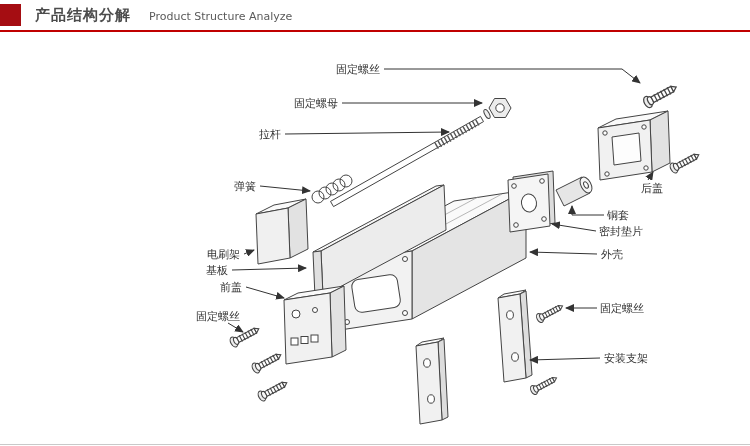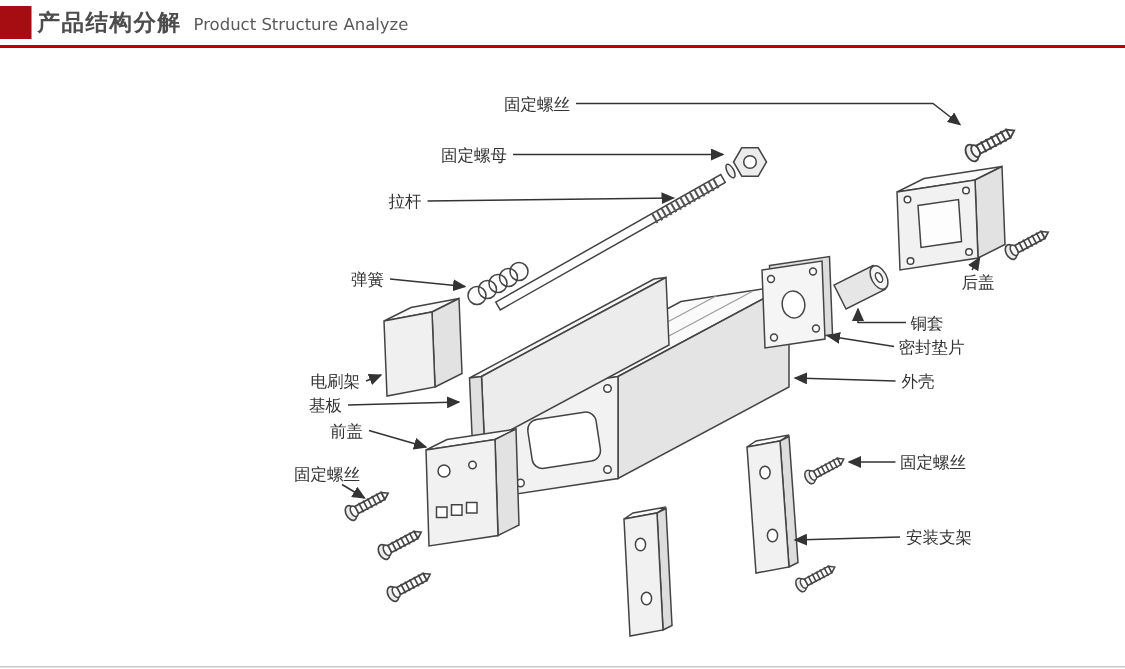--- a/index.html
+++ b/index.html
@@ -1,18 +1,18 @@
 <!DOCTYPE html>
 <html><head>
 <meta charset="utf-8">
 <style>
   html,body{margin:0;padding:0;background:#fff;}
   #page{position:relative;width:750px;height:446px;background:#fff;overflow:hidden;
         font-family:"DejaVu Sans","Liberation Sans",sans-serif;}
-  header{position:absolute;top:0;left:0;right:0;height:30px;display:flex;align-items:center;gap:4px;}
+  header{position:absolute;top:0;left:0;right:0;height:30px;display:flex;align-items:center;gap:14px;}
   .hicon{width:21px;height:22px;display:inline-block;margin-left:0;}
   h1{font-size:15px;font-weight:bold;color:#4c4c4c;margin:0;letter-spacing:1px;}
   .hsub{font-size:11px;color:#5a5a5a;margin-left:4px;margin-top:3px;text-align:center;}
   .rule{position:absolute;top:30px;left:0;right:0;height:2px;}
   .bottom-line{position:absolute;bottom:1px;left:0;right:0;height:1px;background:#c9c9c9;}
   svg{position:absolute;top:0;left:0;}
   text{font-family:"DejaVu Sans","Liberation Sans",sans-serif;font-size:11px;fill:#333;}
 </style>
 </head>
 <body>

